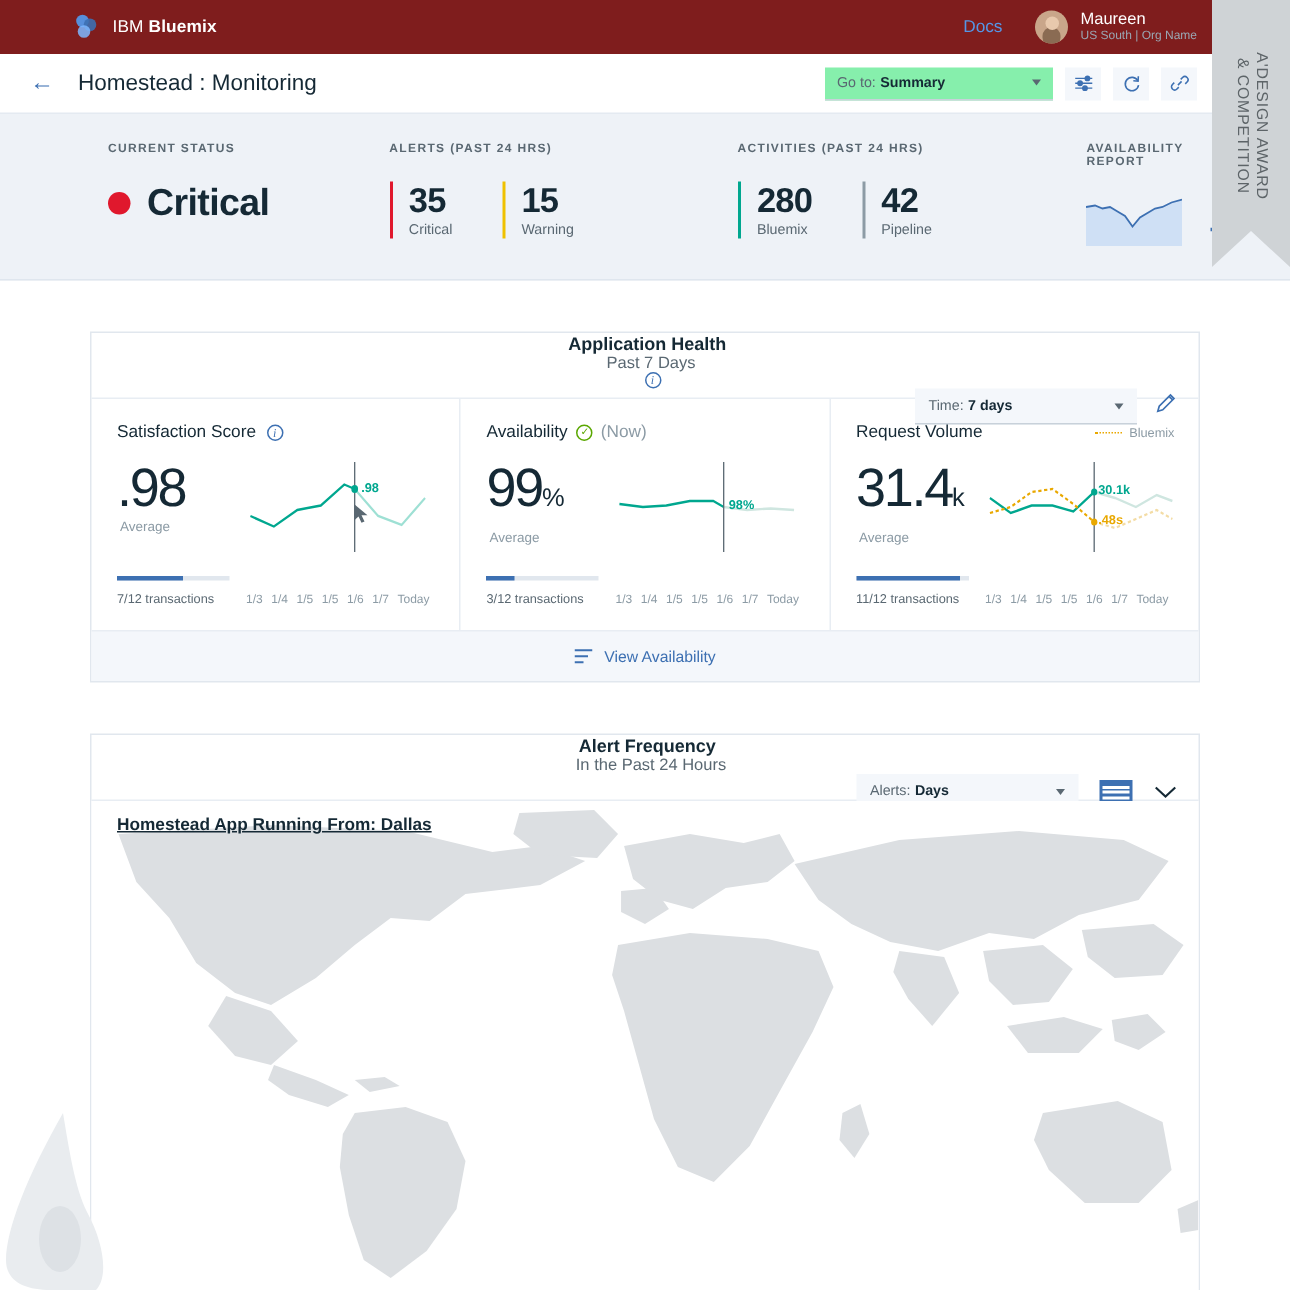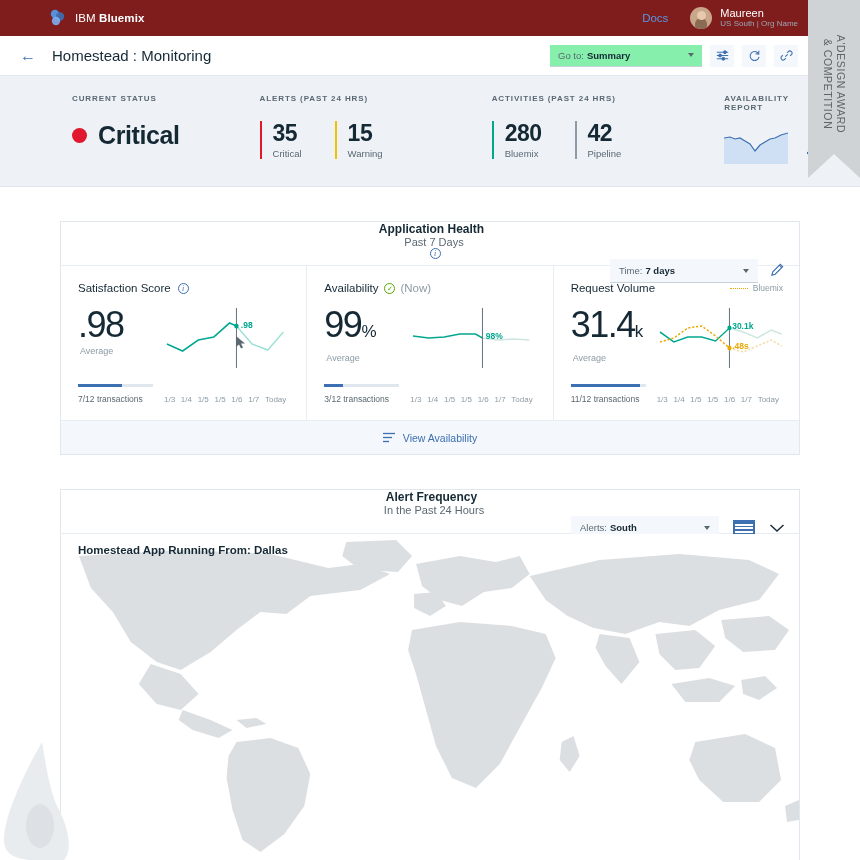--- a/index.html
+++ b/index.html
@@ -156,21 +156,21 @@
     display:flex;align-items:center;padding:0 9px;font-size:9.5px;color:#5a6872;
   }
   .alerts-select b{color:#152935;margin-left:3px;font-weight:700;}
   .alerts-select .caret{margin-left:auto;}
   .list-icon { width:22px;height:16px;background:#3d70b2;display:flex;flex-direction:column;
     justify-content:space-evenly; padding:2px 2px; }
   .list-icon i { display:block; height:2px; background:#fff; }
   .chev-btn { color:#152935; font-size:13px; }
 
   .map-area { position:relative; height:330px; background:#fff; overflow:hidden; }
-  .map-title { position:absolute; top:10px; left:17px; font-size:11.5px; font-weight:700; color:#152935; z-index:5; }
+  .map-title { position:absolute; top:10px; left:17px; font-size:11.5px; font-weight:700; color:#152935; z-index:5;text-decoration:underline; }
   .map-svg { position:absolute; inset:0; width:100%; height:100%; }
 
   .corner-deco { position:absolute; left:0; bottom:0; width:90px; height:180px; pointer-events:none; z-index:30; }
 </style>
 </head>
 <body>
 
 <div class="topnav">
   <div class="brand">
     <span class="brand-logo">
@@ -463,21 +463,21 @@
     </div>
   </div>
 
   <div class="card">
     <div class="card-head">
       <span class="card-title">Alert Frequency</span>
       <span class="card-sub">In the Past 24 Hours</span>
       <div class="alert-head-right">
         <div class="alerts-select">
           <span>Alerts:</span>
-          <b>South</b>
+          <b>Days</b>
           <span class="caret caret-d"></span>
         </div>
         <div class="list-icon">
             <i></i>
             <i></i>
             <i></i>
           </div>
         <span class="chev-btn">
           <svg width="16" height="10" viewBox="0 0 16 10" fill="none" stroke="#152935" stroke-width="1.4">
             <path d="M1.5 2 L8 8 L14.5 2"></path>

